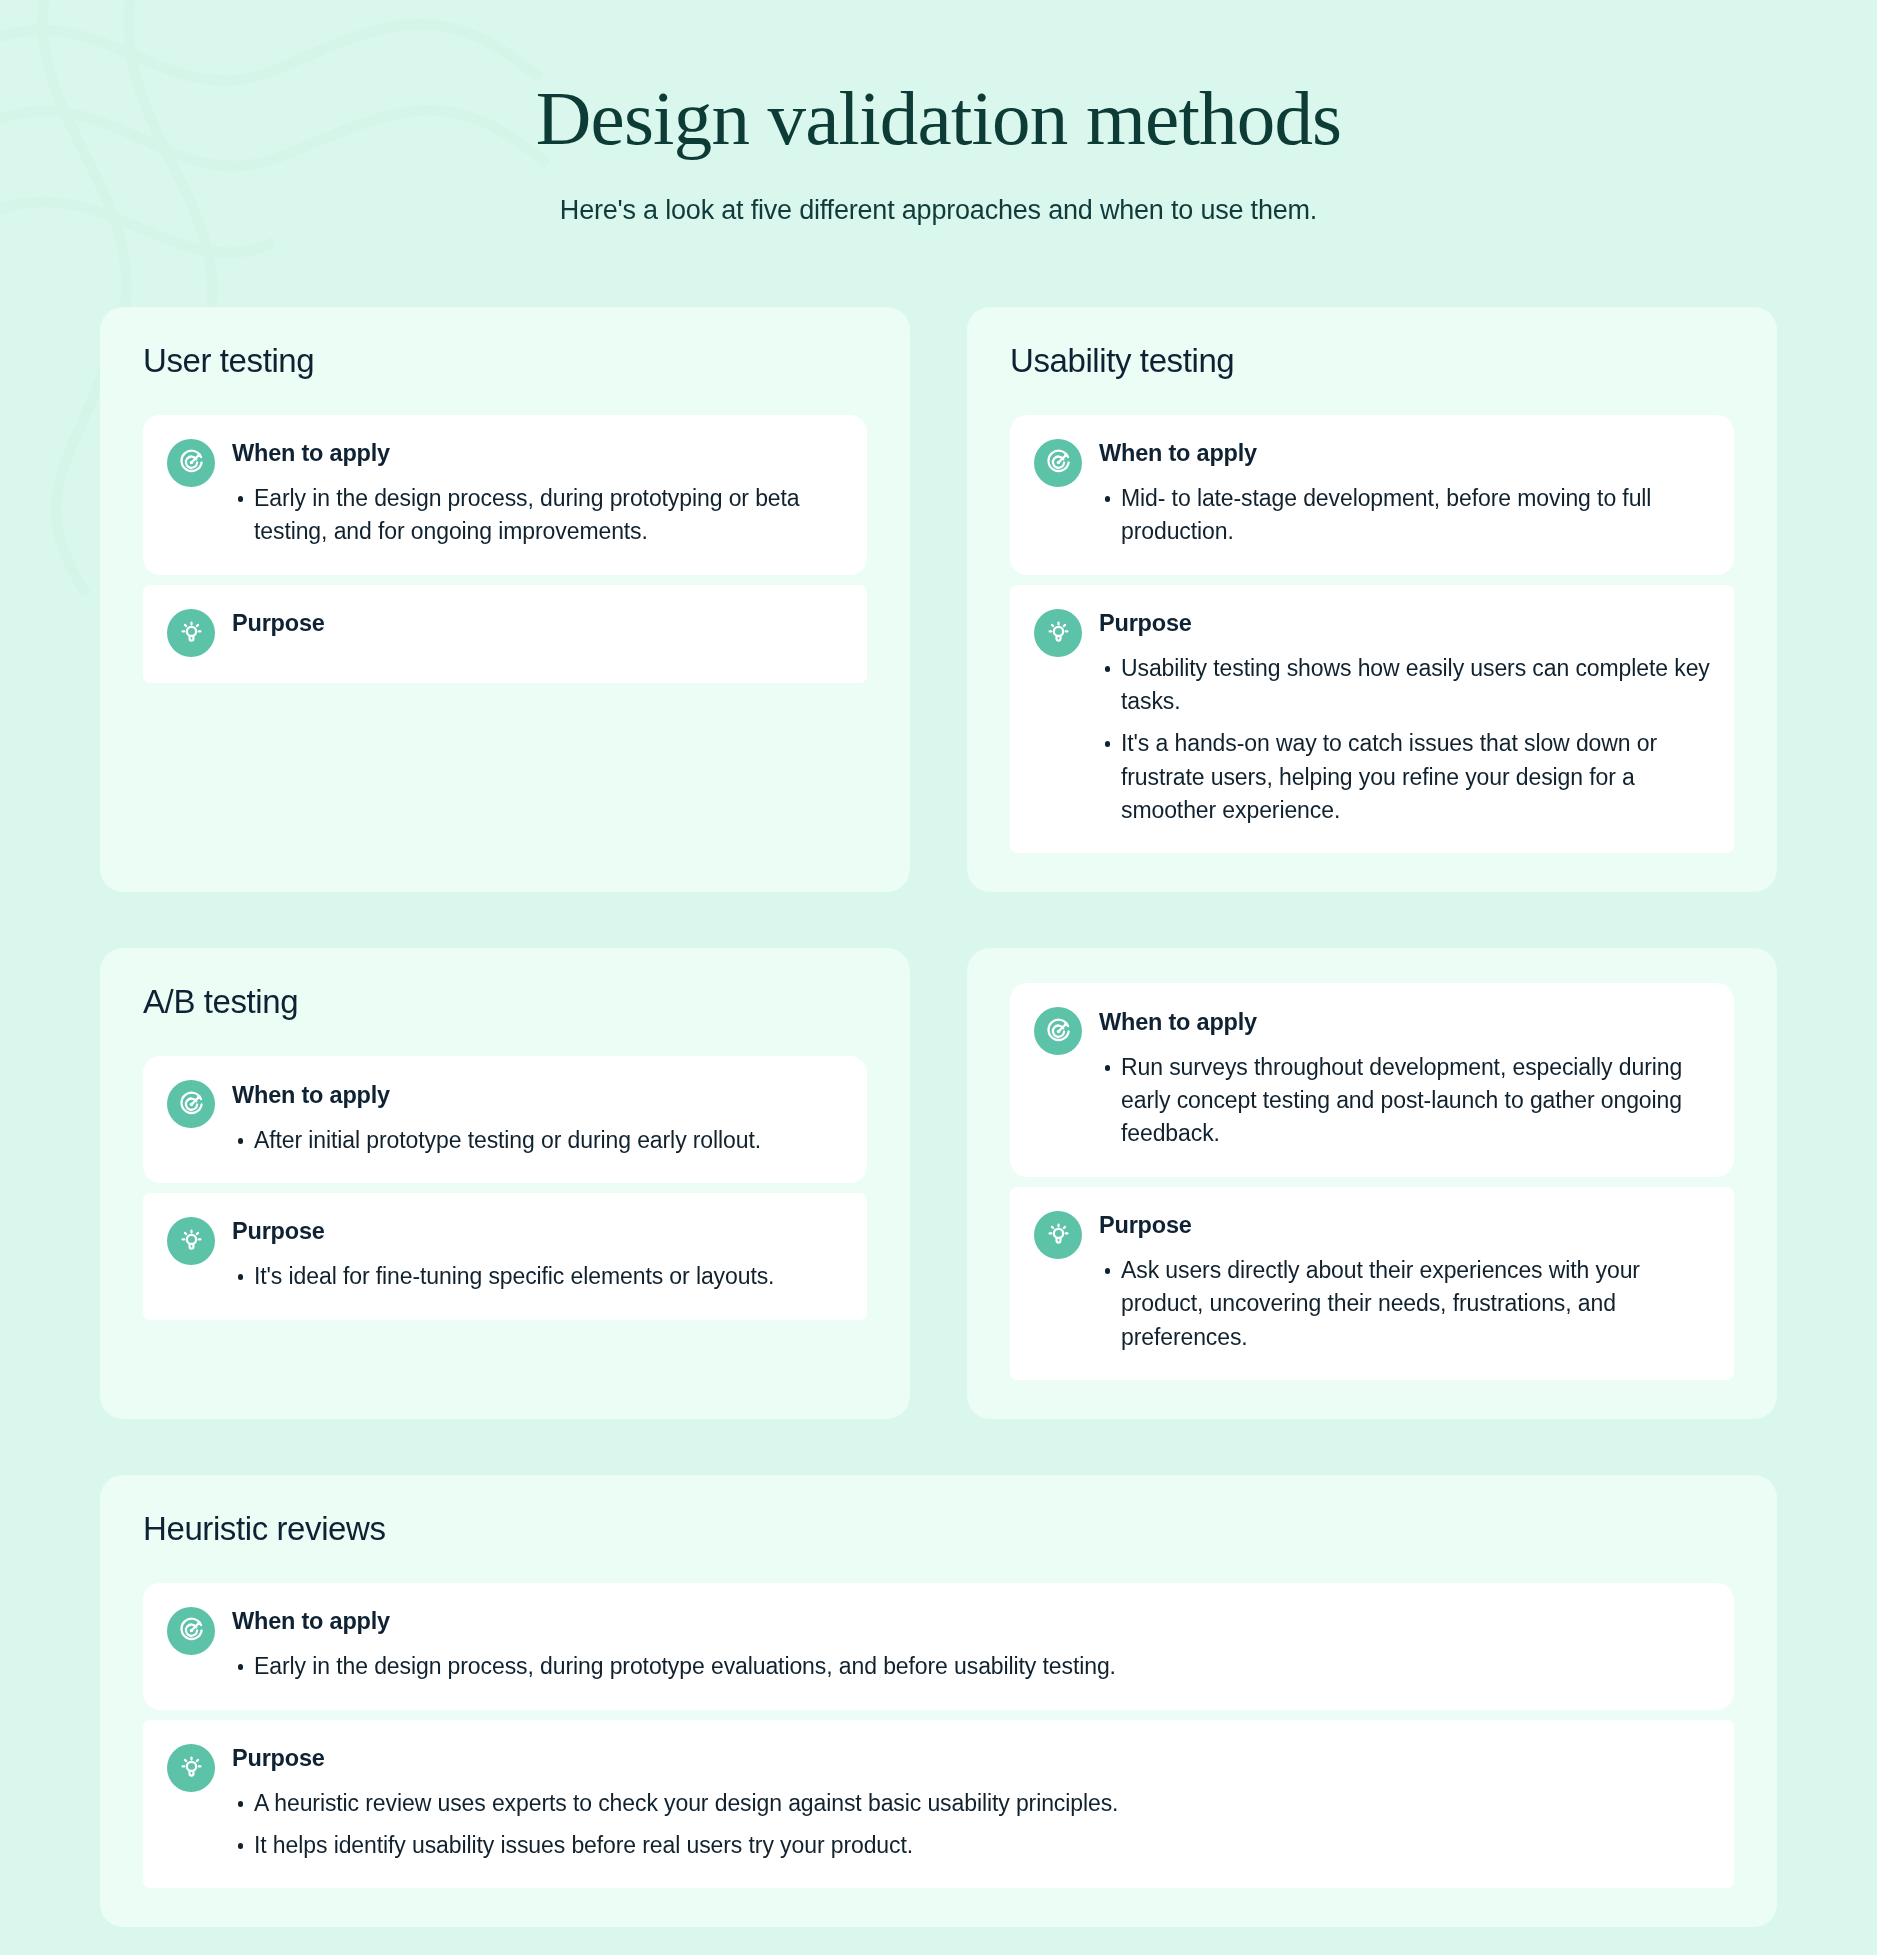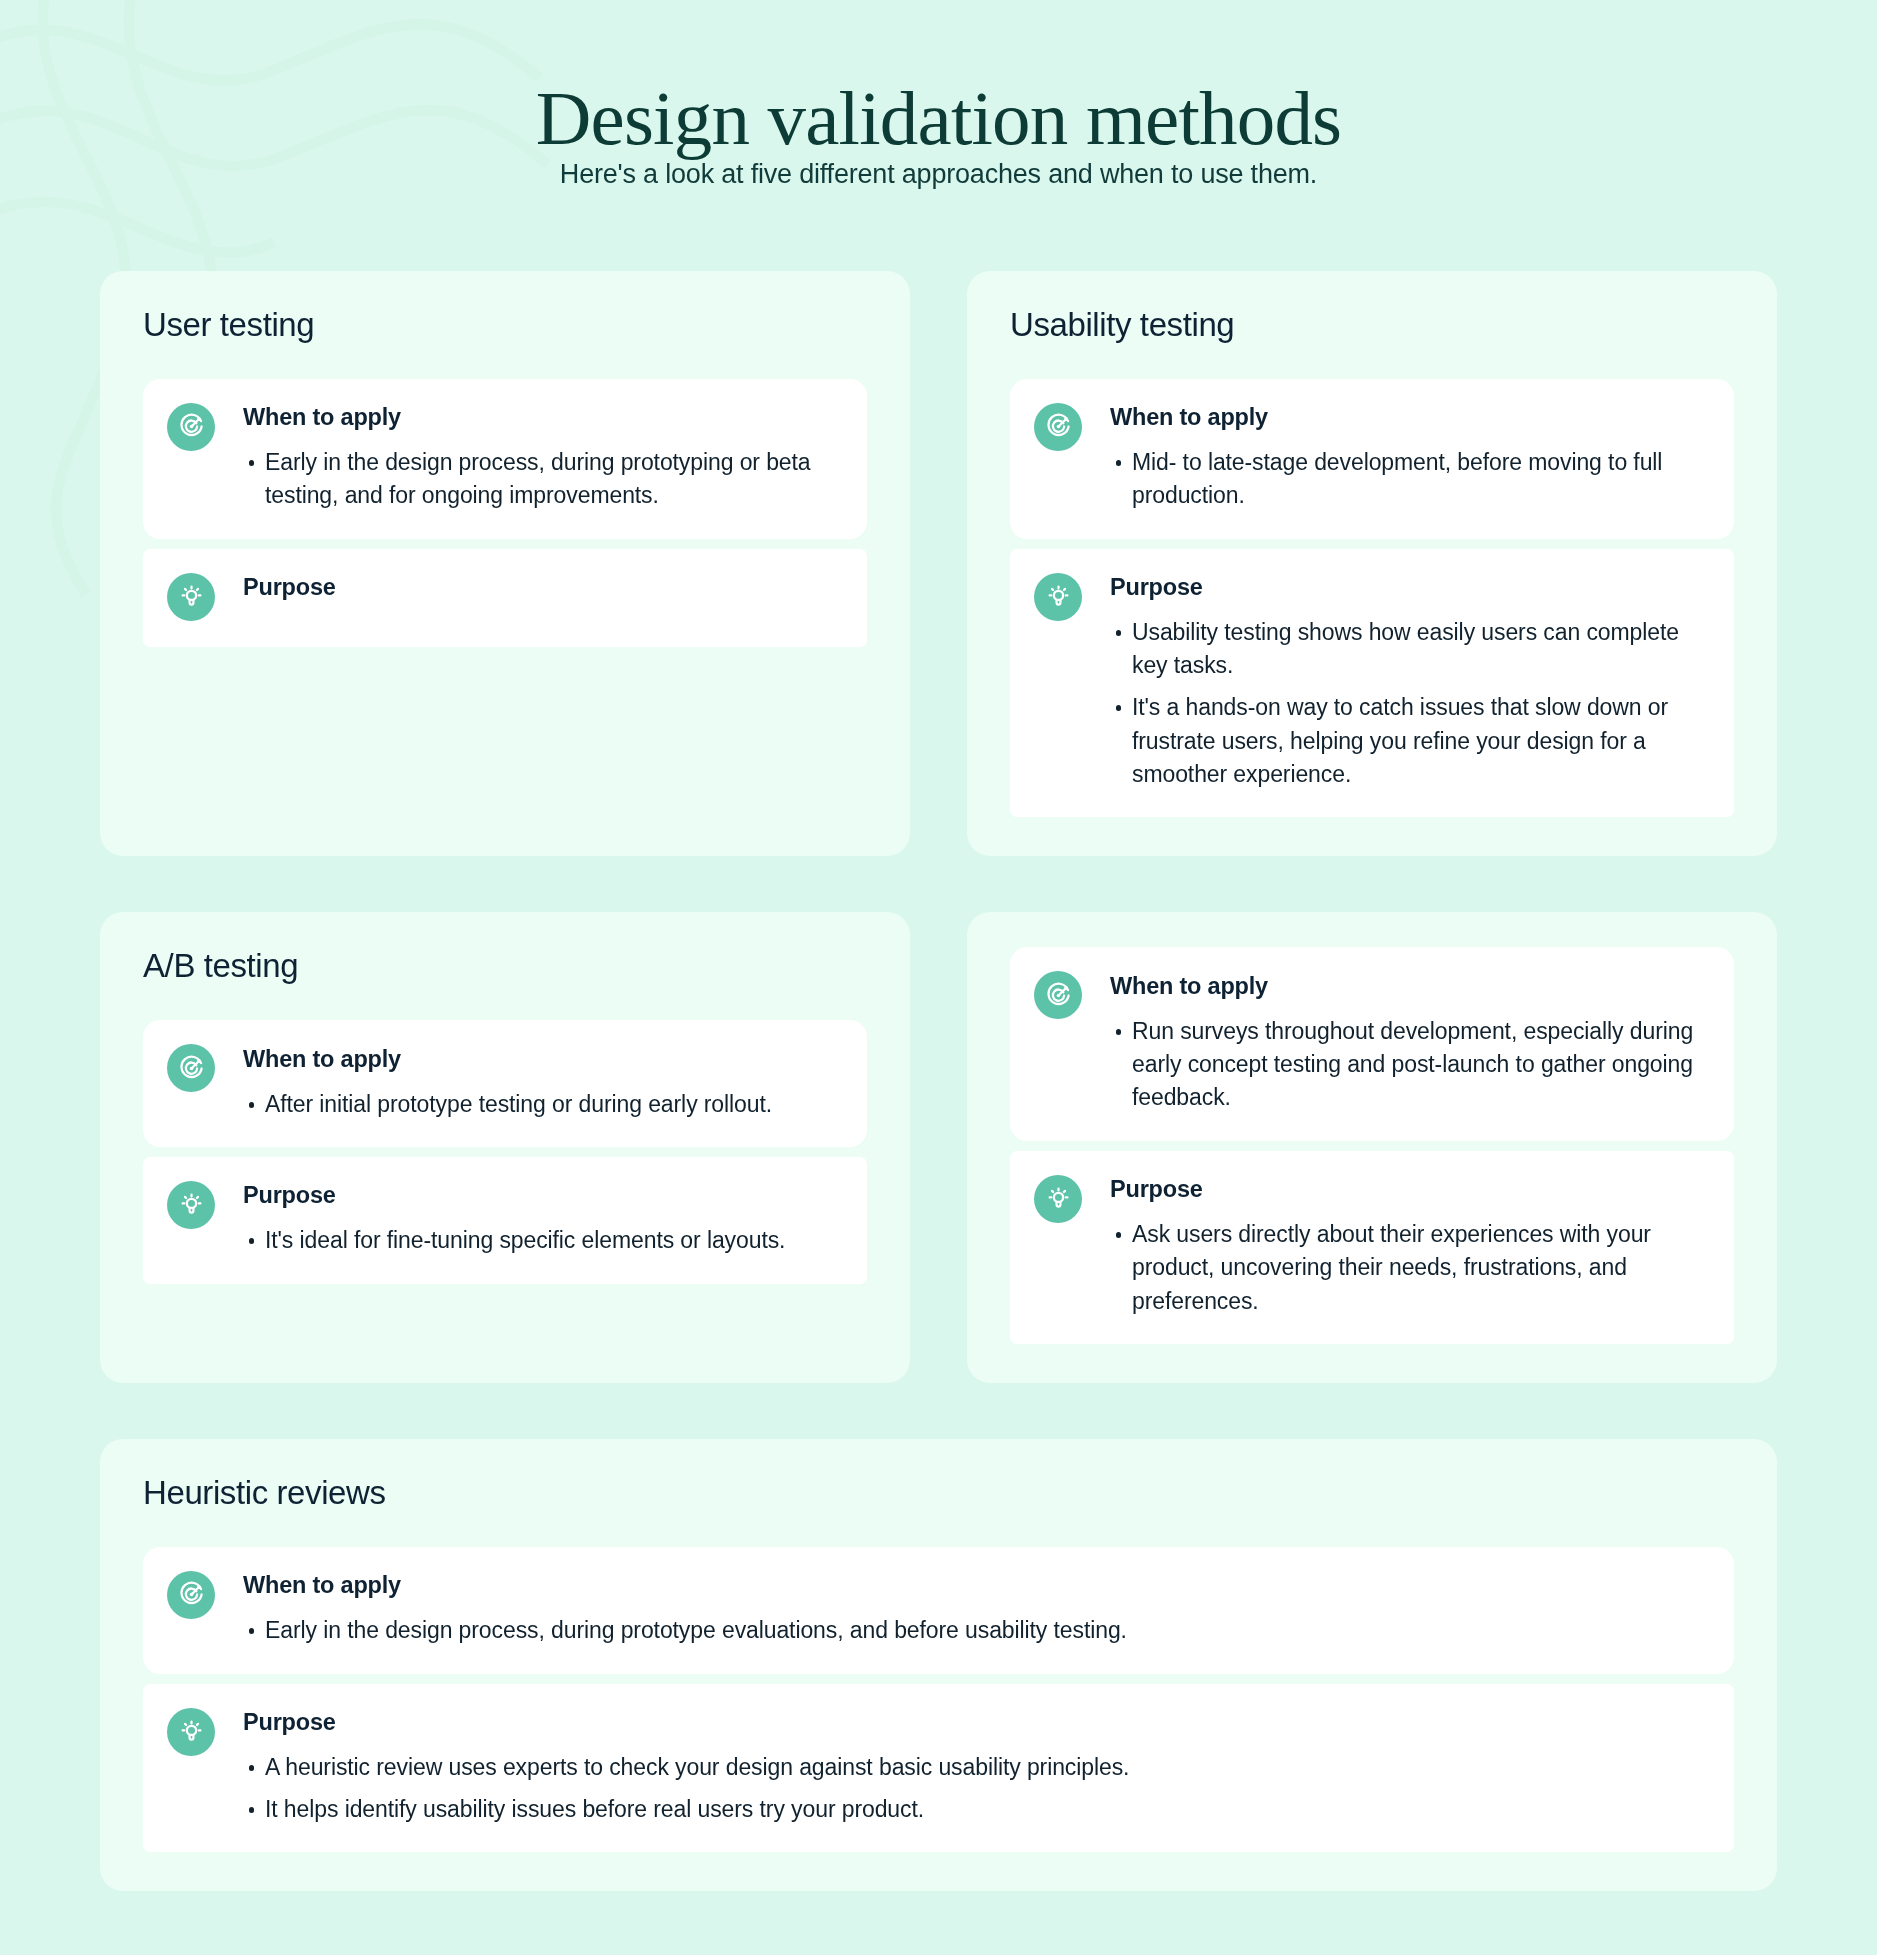--- a/index.html
+++ b/index.html
@@ -32,20 +32,21 @@
   }
   .page-title {
     font-family: "Liberation Serif", serif;
     font-size: 77px;
     font-weight: 400;
     letter-spacing: -0.8px;
     color: #0d3b36;
     line-height: 1.05;
   }
   .page-subtitle {
+    margin-top: 36px;
     font-size: 27px;
     font-weight: 400;
     color: #113b3a;
     letter-spacing: -0.2px;
   }
 
   
   .methods {
     position: relative;
     margin: 81px 100px 0 100px;
@@ -72,21 +73,21 @@
     letter-spacing: -0.4px;
     color: #0e2233;
     margin-bottom: 35px;
   }
 
   .panel {
     background: #ffffff;
     border-radius: 17px;
     padding: 23px 24px 26px 24px;
     display: flex;
-    gap: 28px;
+    gap: 17px;
     align-items: flex-start;
   }
   .panel + .panel { margin-top: 10px; border-radius: 7px; }
 
   .icon-badge {
     flex: 0 0 auto;
     width: 48px;
     height: 48px;
     border-radius: 50%;
     background: #5cc2a8;

